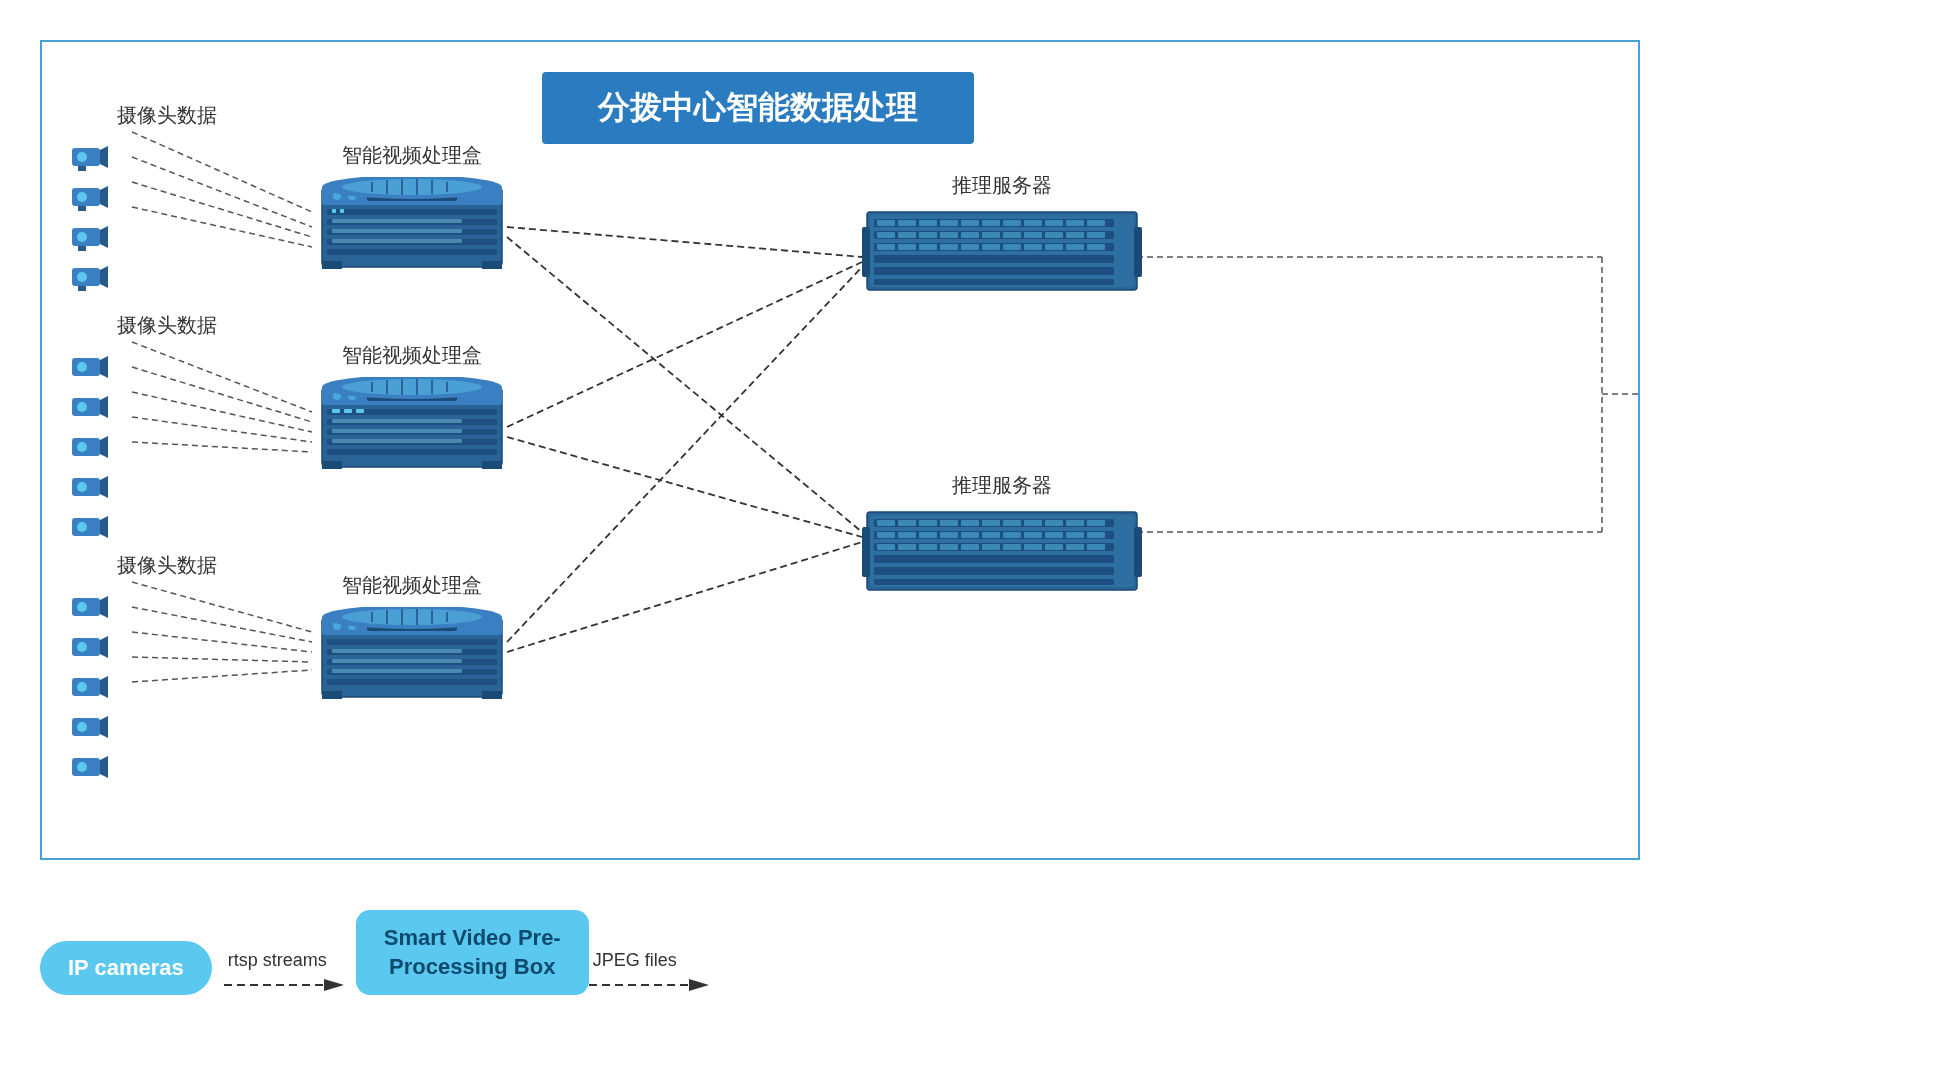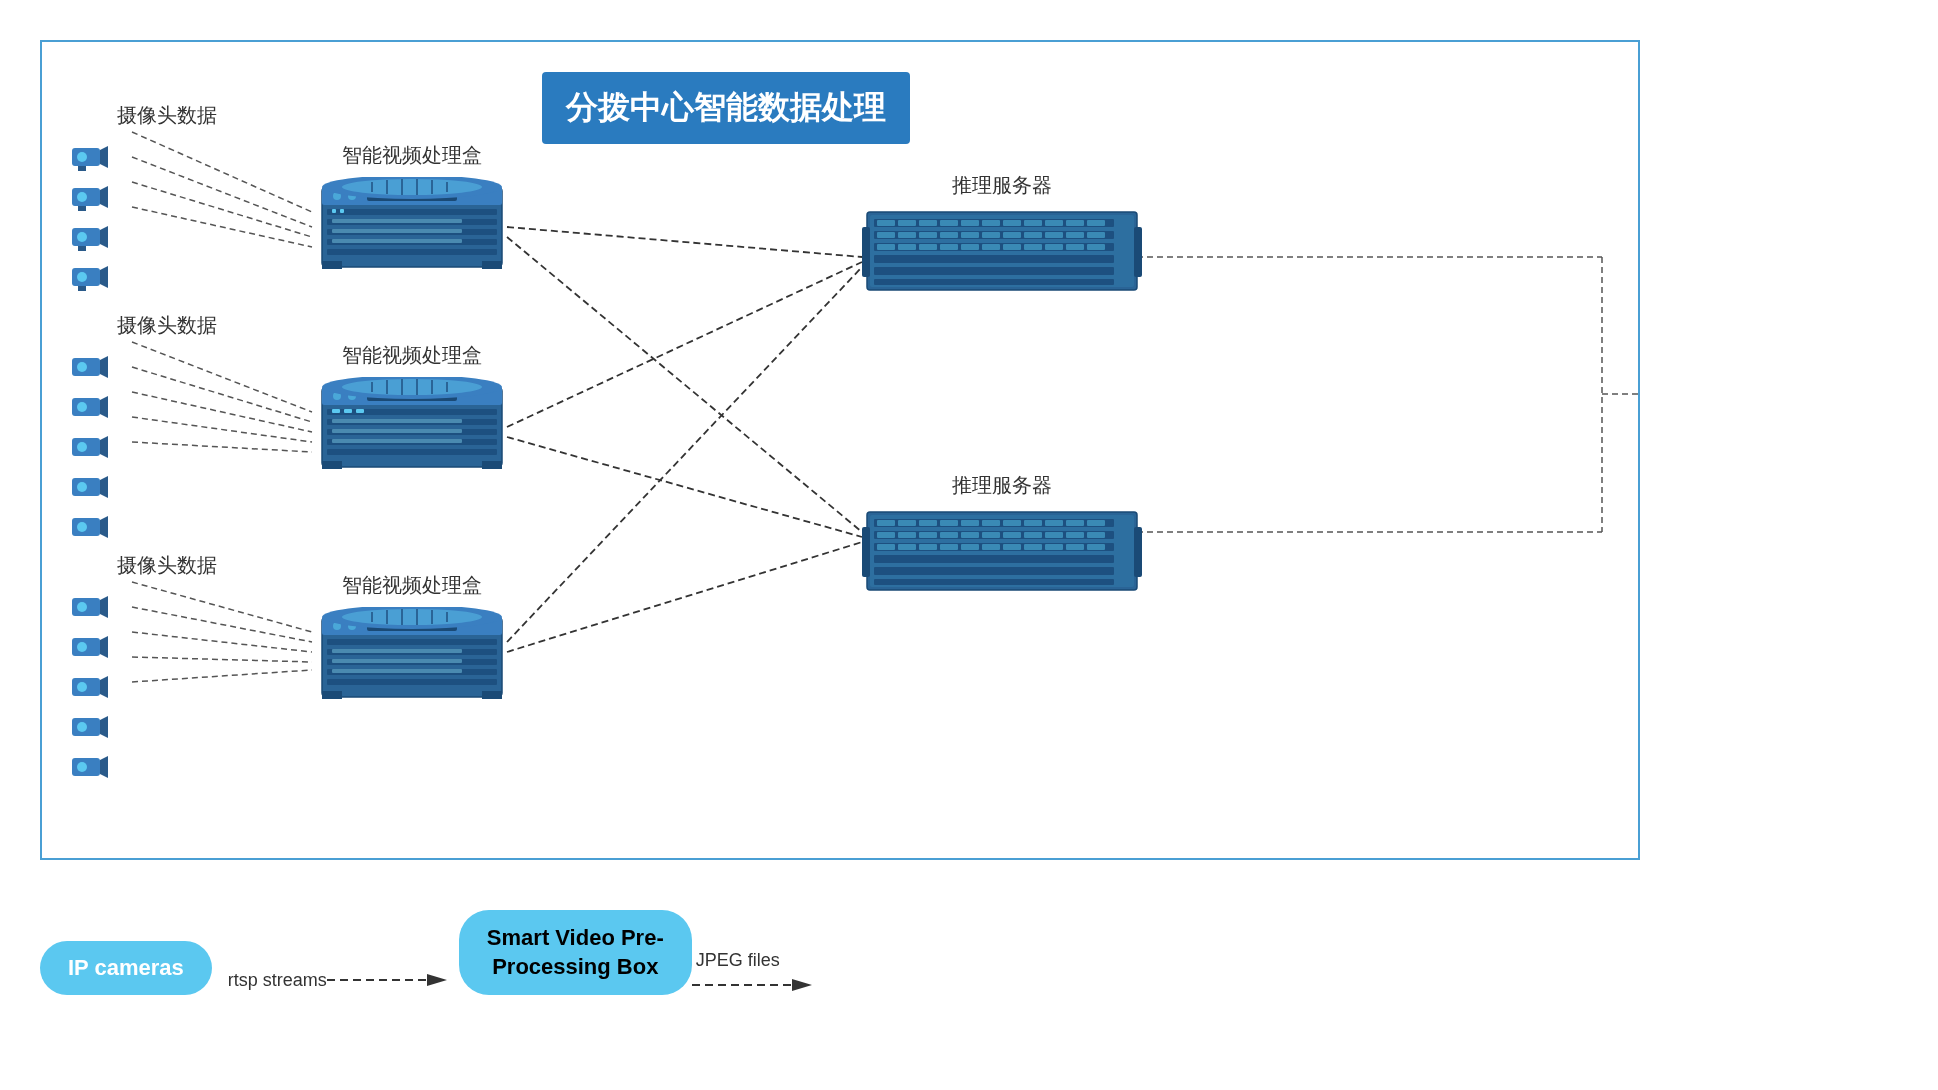--- a/index.html
+++ b/index.html
@@ -33,21 +33,21 @@
 
     
     .title-banner {
       position: absolute;
       top: 30px;
       left: 500px;
       background: #2a7bbf;
       color: #fff;
       font-size: 32px;
       font-weight: bold;
-      padding: 14px 24px;
+      padding: 14px 56px;
       border-radius: 4px;
       white-space: nowrap;
     }
 
     
     .cloud-container {
       position: absolute;
       top: 10px;
       right: 10px;
     }
@@ -411,31 +411,31 @@
         <rect x="272" y="20" width="8" height="50" fill="#1a4a76" rx="2"></rect>
       </svg>
     </div>
 
   </div>
 
   <div style="position:absolute; top:870px; left:0px; display:flex; align-items:flex-end; gap:0;">
 
     <div style="background:#5bc8f0; color:#fff; border-radius:30px; padding:14px 28px; font-size:22px; font-weight:bold;">IP cameras</div>
 
-    <div style="display:flex; align-items:center; margin:0 12px; align-items:flex-start;">
+    <div style="display:flex; align-items:center; margin:0 12px; flex-direction:column; align-items:flex-start;">
       <span style="font-size:18px; color:#333; margin-left:4px; margin-bottom:4px;">rtsp streams</span>
       <div style="display:flex; align-items:center;">
         <svg width="120" height="20" viewBox="0 0 120 20">
           <line x1="0" y1="10" x2="100" y2="10" stroke="#333" stroke-width="2" stroke-dasharray="8,5"></line>
           <polygon points="100,4 120,10 100,16" fill="#333"></polygon>
         </svg>
       </div>
     </div>
 
-    <div style="background:#5bc8f0; color:#000000; border-radius:30px; padding:14px 28px; font-size:22px; font-weight:bold; text-align:center; line-height:1.3;">Smart Video Pre-<br>Processing Box</div>
+    <div style="background:#5bc8f0; color:#0c4a6e; border-radius:14px; padding:14px 28px; font-size:22px; font-weight:bold; text-align:center; line-height:1.3;">Smart Video Pre-<br>Processing Box</div>
 
     <div style="display:flex; align-items:center; margin:0 0; flex-direction:column; align-items:flex-start;">
       <span style="font-size:18px; color:#333; margin-left:4px; margin-bottom:4px;">JPEG files</span>
       <div style="display:flex; align-items:center;">
         <svg width="120" height="20" viewBox="0 0 120 20">
           <line x1="0" y1="10" x2="100" y2="10" stroke="#333" stroke-width="2" stroke-dasharray="8,5"></line>
           <polygon points="100,4 120,10 100,16" fill="#333"></polygon>
         </svg>
       </div>
     </div>

